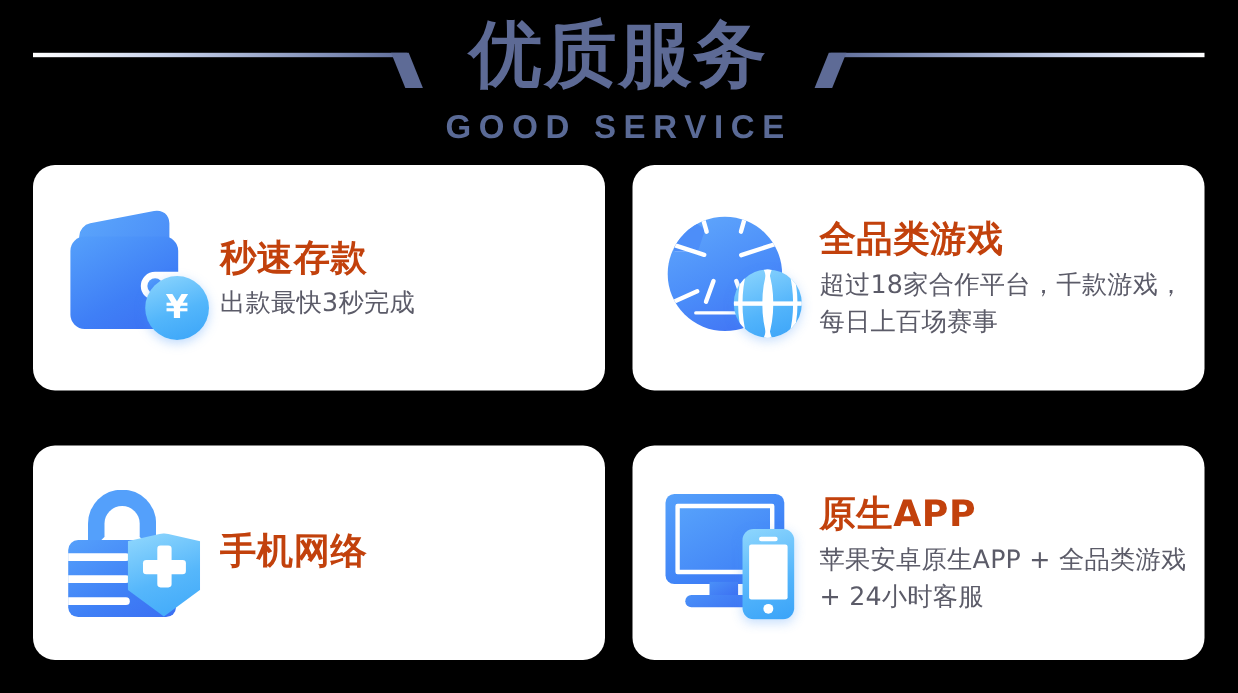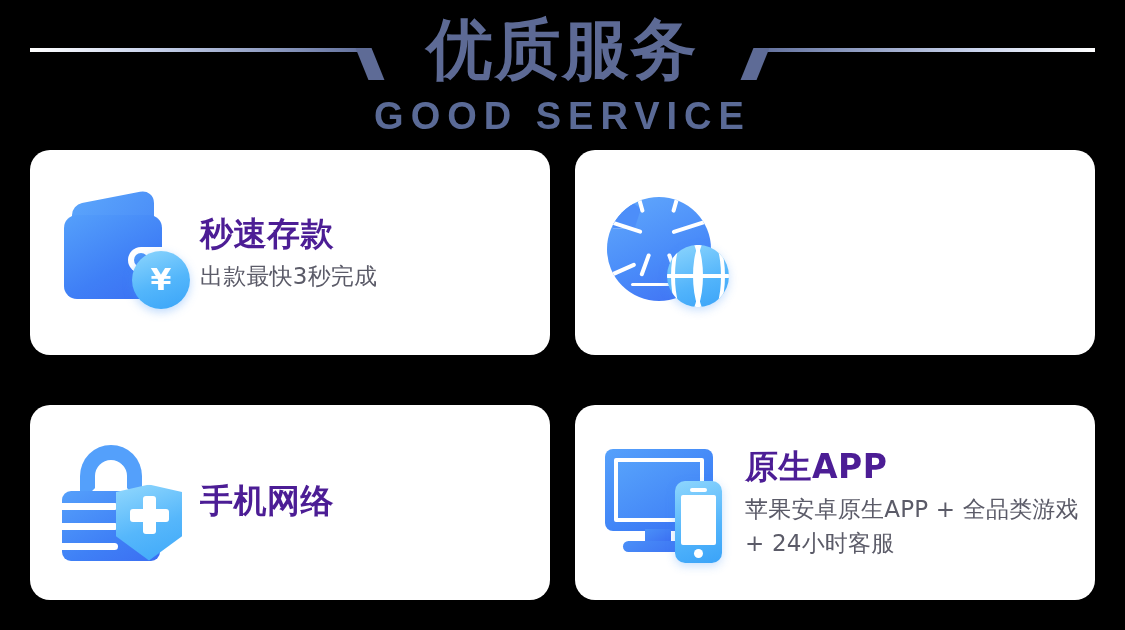--- a/index.html
+++ b/index.html
@@ -73,21 +73,21 @@
     color: #5d6a95;
     font-family: "DejaVu Sans", "Liberation Sans", sans-serif;
   }
 
   .title-en {
     position: absolute;
     top: 98px;
     left: 0;
     width: 1125px;
     text-align: center;
-    font-size: 38px;
+    font-size: 30px;
     line-height: 36px;
     font-weight: bold;
     letter-spacing: 7px;
     color: #5a6a96;
   }
 
   
   .grid {
     position: absolute;
     top: 150px;
@@ -121,21 +121,21 @@
   .card-text {
     flex: 1 1 auto;
     padding-left: 8px;
     padding-right: 14px;
   }
 
   .card-title {
     font-size: 33px;
     line-height: 42px;
     font-weight: bold;
-    color: #4c1d95;
+    color: #c2410c;
     letter-spacing: 0.5px;
     margin-bottom: 4px;
     font-family: "DejaVu Sans", "Liberation Sans", sans-serif;
   }
 
   .card-desc {
     font-size: 23px;
     line-height: 34px;
     color: #5b5b68;
     letter-spacing: 0.2px;
@@ -394,20 +394,24 @@
           <div class="sline sl8"></div>
           <div class="sline sl9"></div>
         </div>
         <div class="ball-basket">
           <div class="bline bl-v"></div>
           <div class="bline bl-h"></div>
           <div class="bline bl-c1"></div>
           <div class="bline bl-c2"></div>
         </div>
       </div>
+      <div class="card-text">
+        <div class="card-title">全品类游戏</div>
+        <div class="card-desc">超过18家合作平台，千款游戏，每日上百场赛事</div>
+      </div>
     </div>
 
     <div class="card">
       <div class="card-icon">
         <div class="lock-shackle"></div>
         <div class="lock-body"></div>
         <div class="lock-slot ls1"></div>
         <div class="lock-slot ls2"></div>
         <div class="lock-slot ls3"></div>
         <div class="shield"></div>

